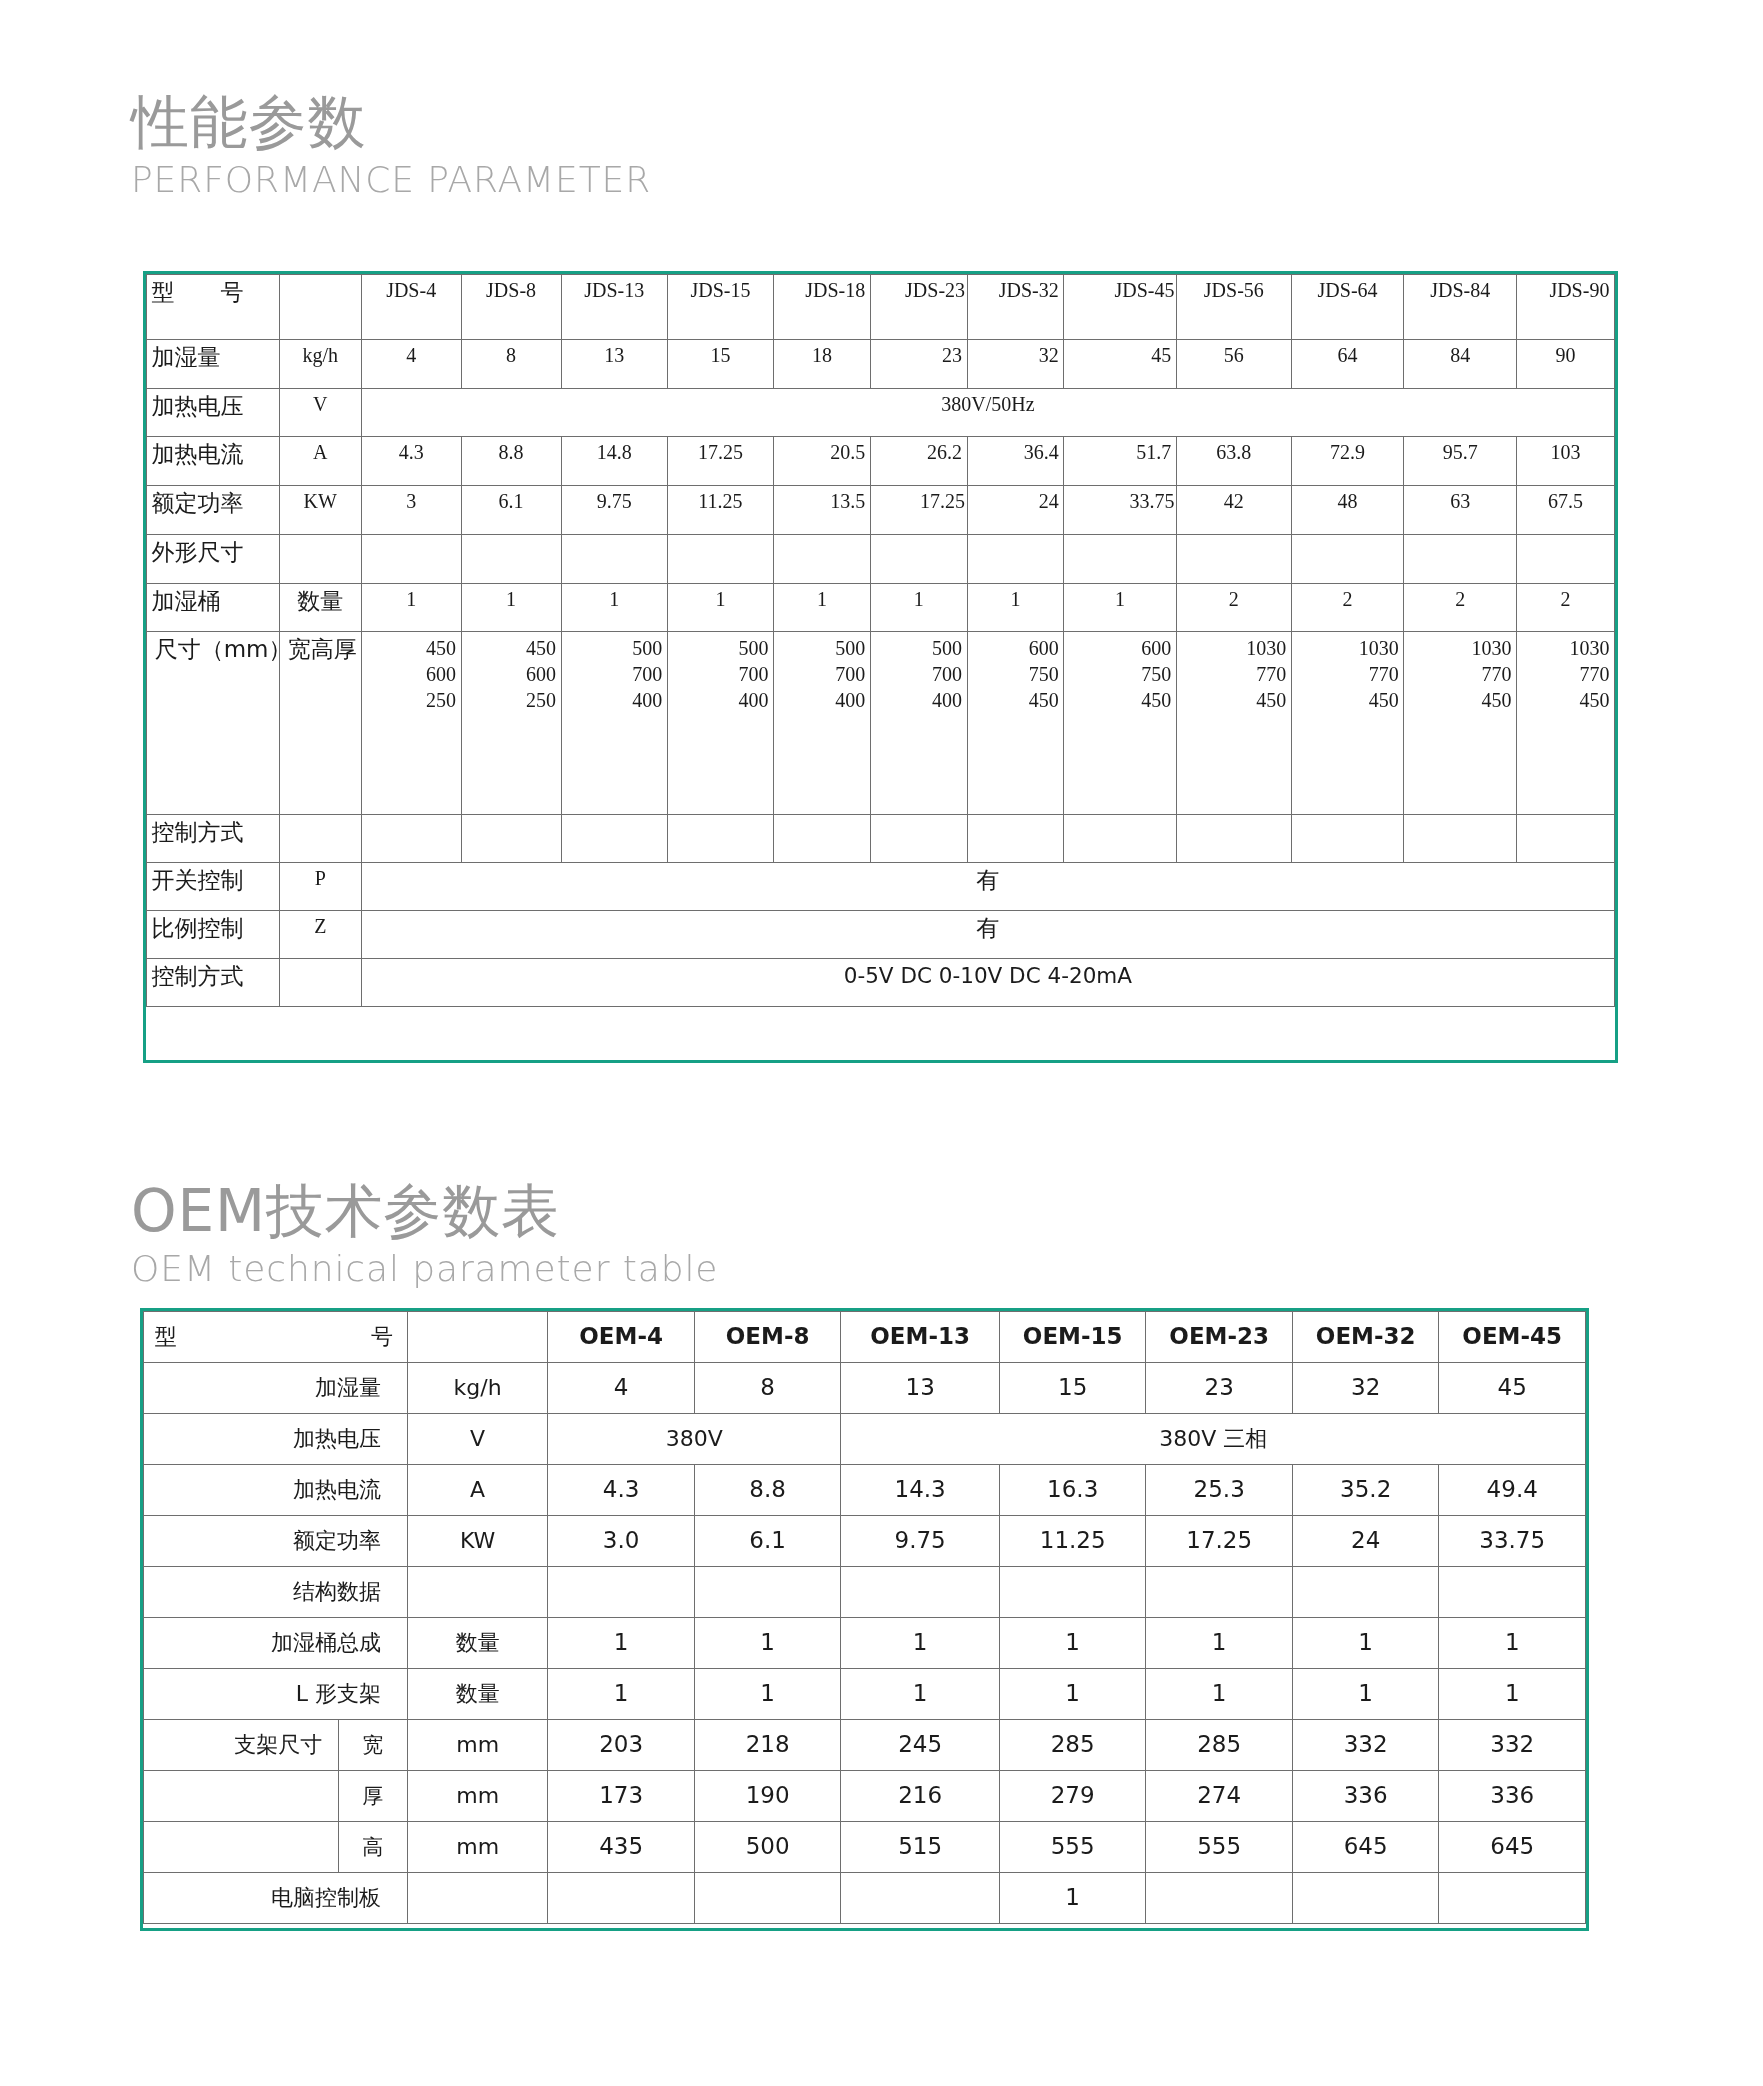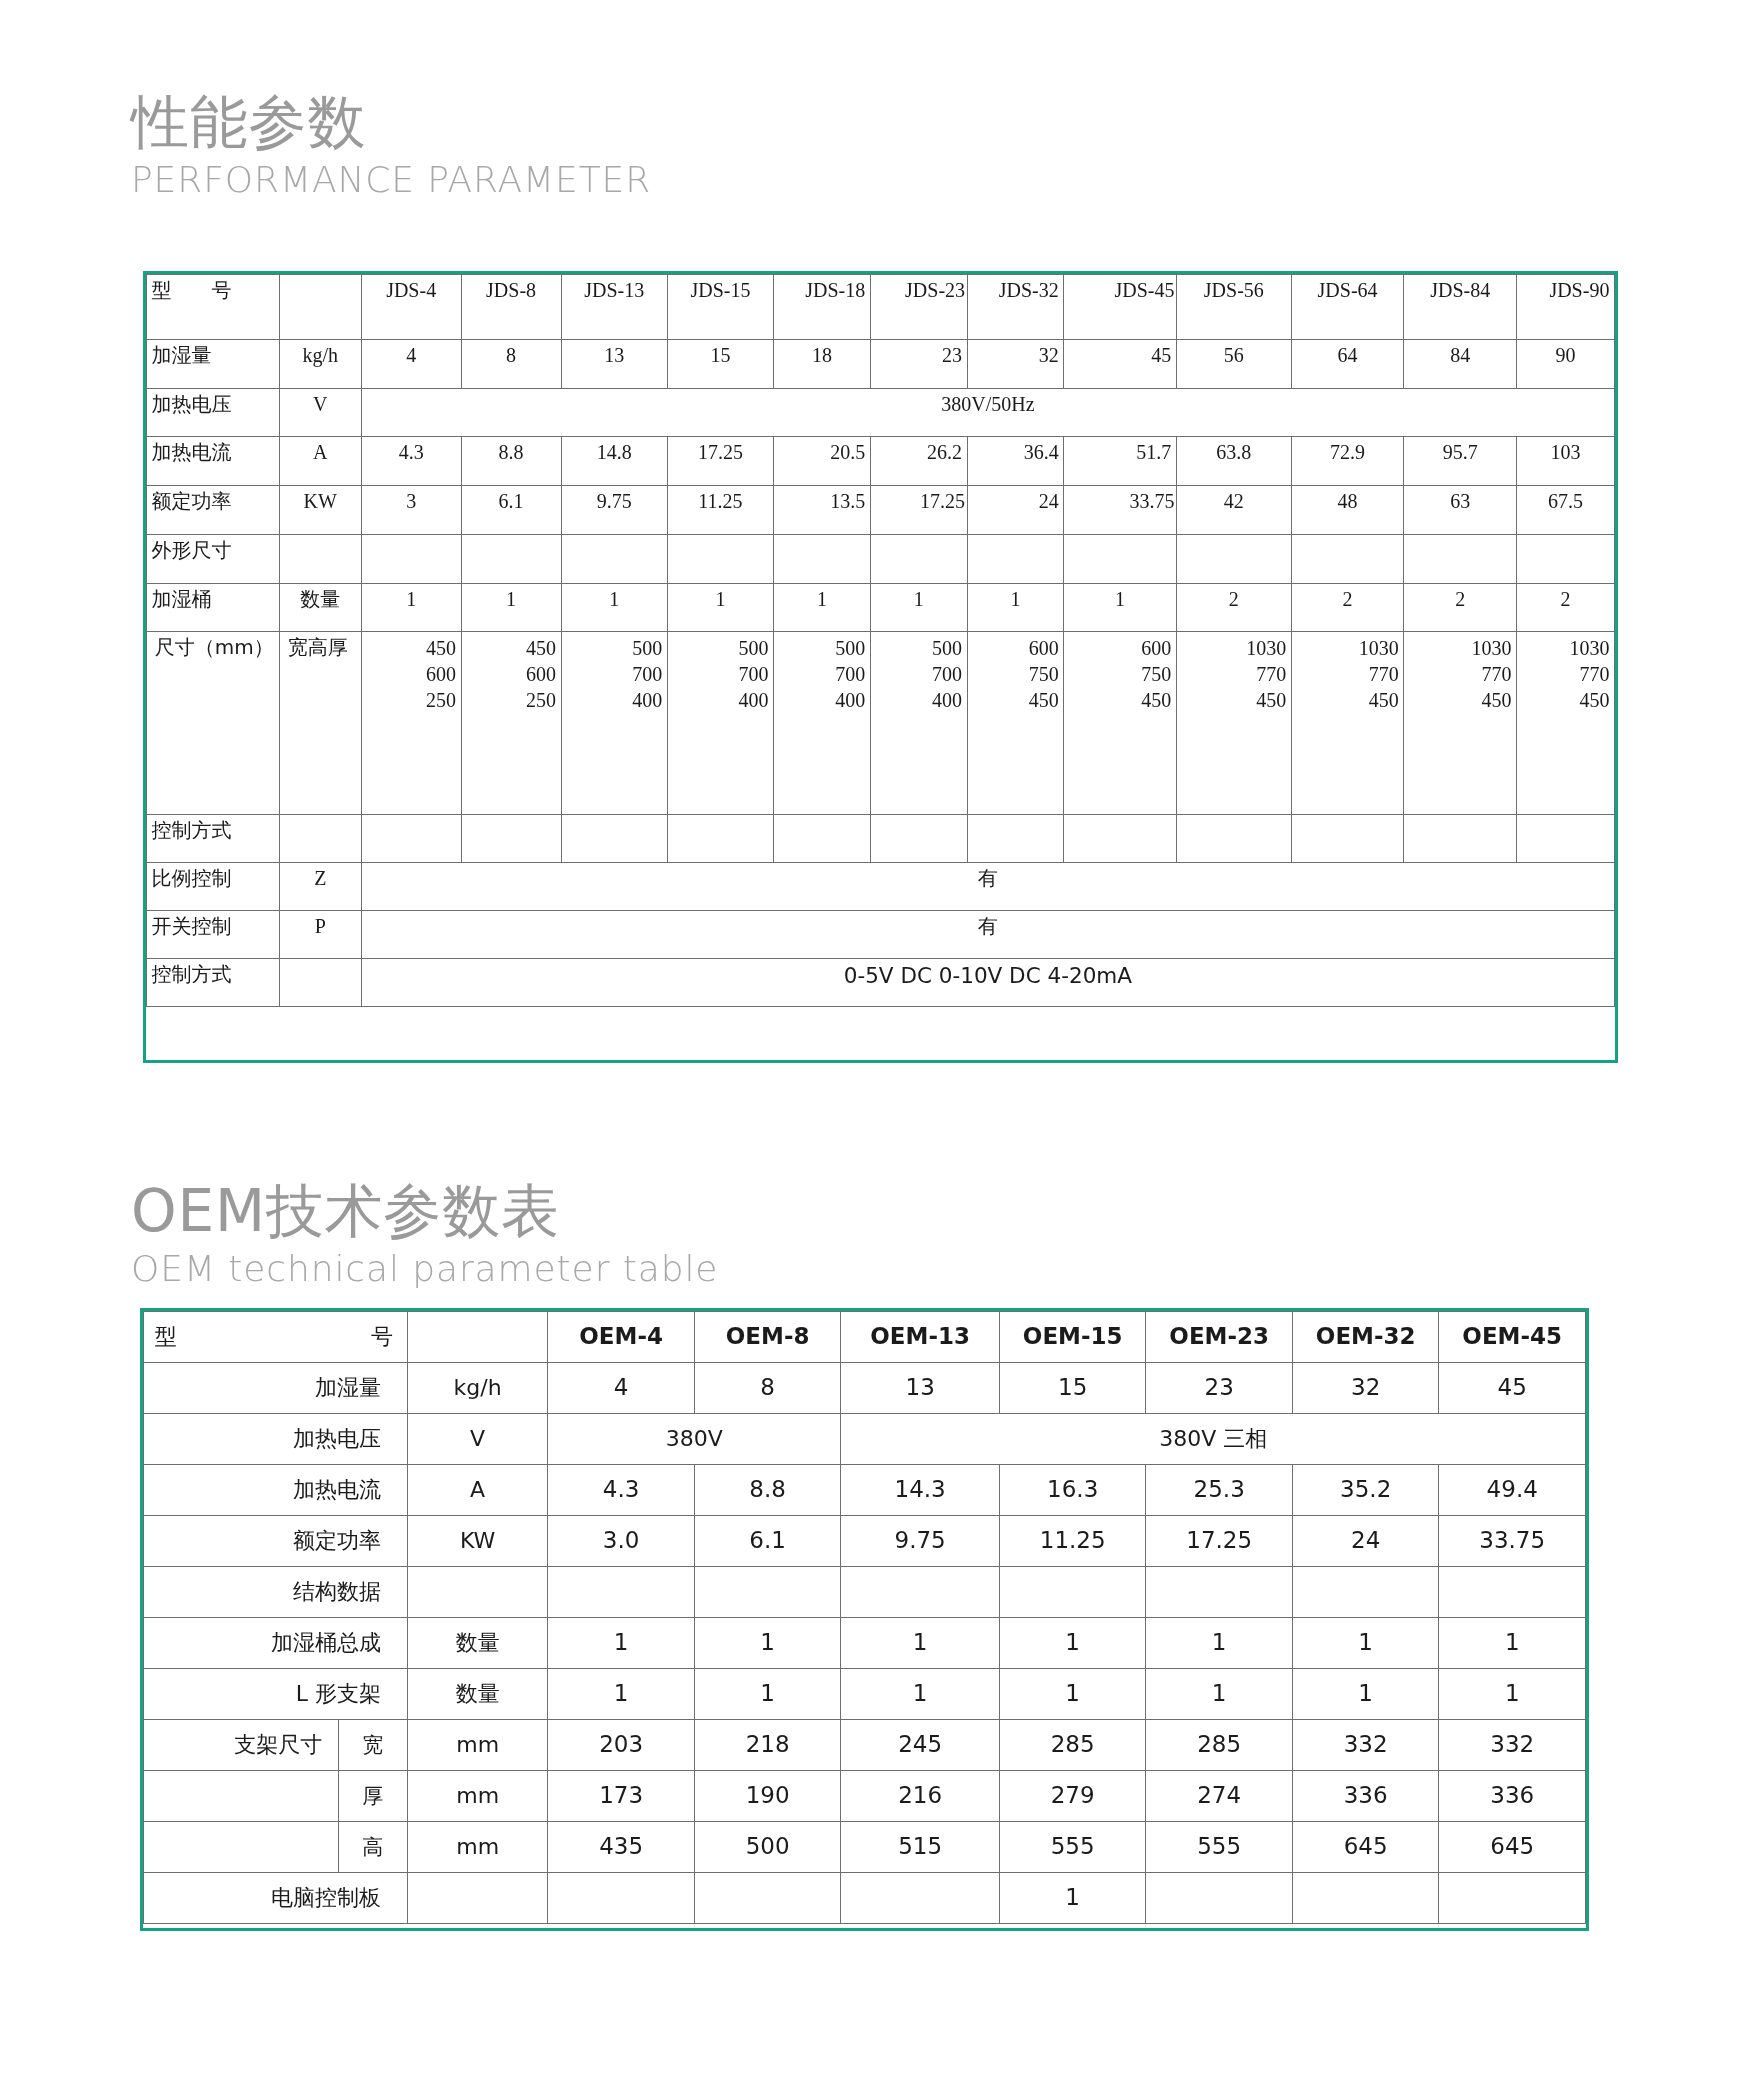--- a/index.html
+++ b/index.html
@@ -51,21 +51,21 @@
     vertical-align:top;
     line-height:1.28;
     overflow:hidden;
     white-space:nowrap;
   }
   
   .tbl-wrap { border:3.1px solid #16a085; }
 
   
   #t1 td { font-family:"Liberation Serif","DejaVu Serif",serif; font-size:20px; }
-  #t1 td.cn { font-family:"DejaVu Sans","Liberation Sans",sans-serif; font-size:20px; }
+  #t1 td.cn { font-family:"DejaVu Sans","Liberation Sans",sans-serif; font-size:23px; }
   #t1 .title-row td {
     border:none;
     border-bottom:3.1px solid #16a085;
     text-align:center;
     font-family:"DejaVu Sans","Liberation Sans",sans-serif;
     font-size:21.5px;
     letter-spacing:7.7px;
     padding-top:14px;
     padding-bottom:9.2px;
     vertical-align:middle;
@@ -285,28 +285,28 @@
       <td class="val"></td>
       <td class="val"></td>
       <td class="val"></td>
       <td class="val"></td>
       <td class="val"></td>
       <td class="val"></td>
       <td class="val"></td>
     </tr>
 
     <tr style="height:48px;">
+      <td class="cn lbl">开关控制</td>
+      <td class="unit">P</td>
+      <td class="ctr-span cn" colspan="12">有</td>
+    </tr>
+
+    <tr style="height:48px;">
       <td class="cn lbl">比例控制</td>
       <td class="unit">Z</td>
-      <td class="ctr-span cn" colspan="12">有</td>
-    </tr>
-
-    <tr style="height:48px;">
-      <td class="cn lbl">开关控制</td>
-      <td class="unit">P</td>
       <td class="ctr-span cn" colspan="12">有</td>
     </tr>
 
     <tr style="height:48px;">
       <td class="cn lbl">控制方式</td>
       <td class="unit"></td>
       <td class="ctr-span cn" colspan="12" style="font-size:21.5px">0-5V        DC     0-10V     DC     4-20mA</td>
     </tr>
   </tbody>
     </table>

